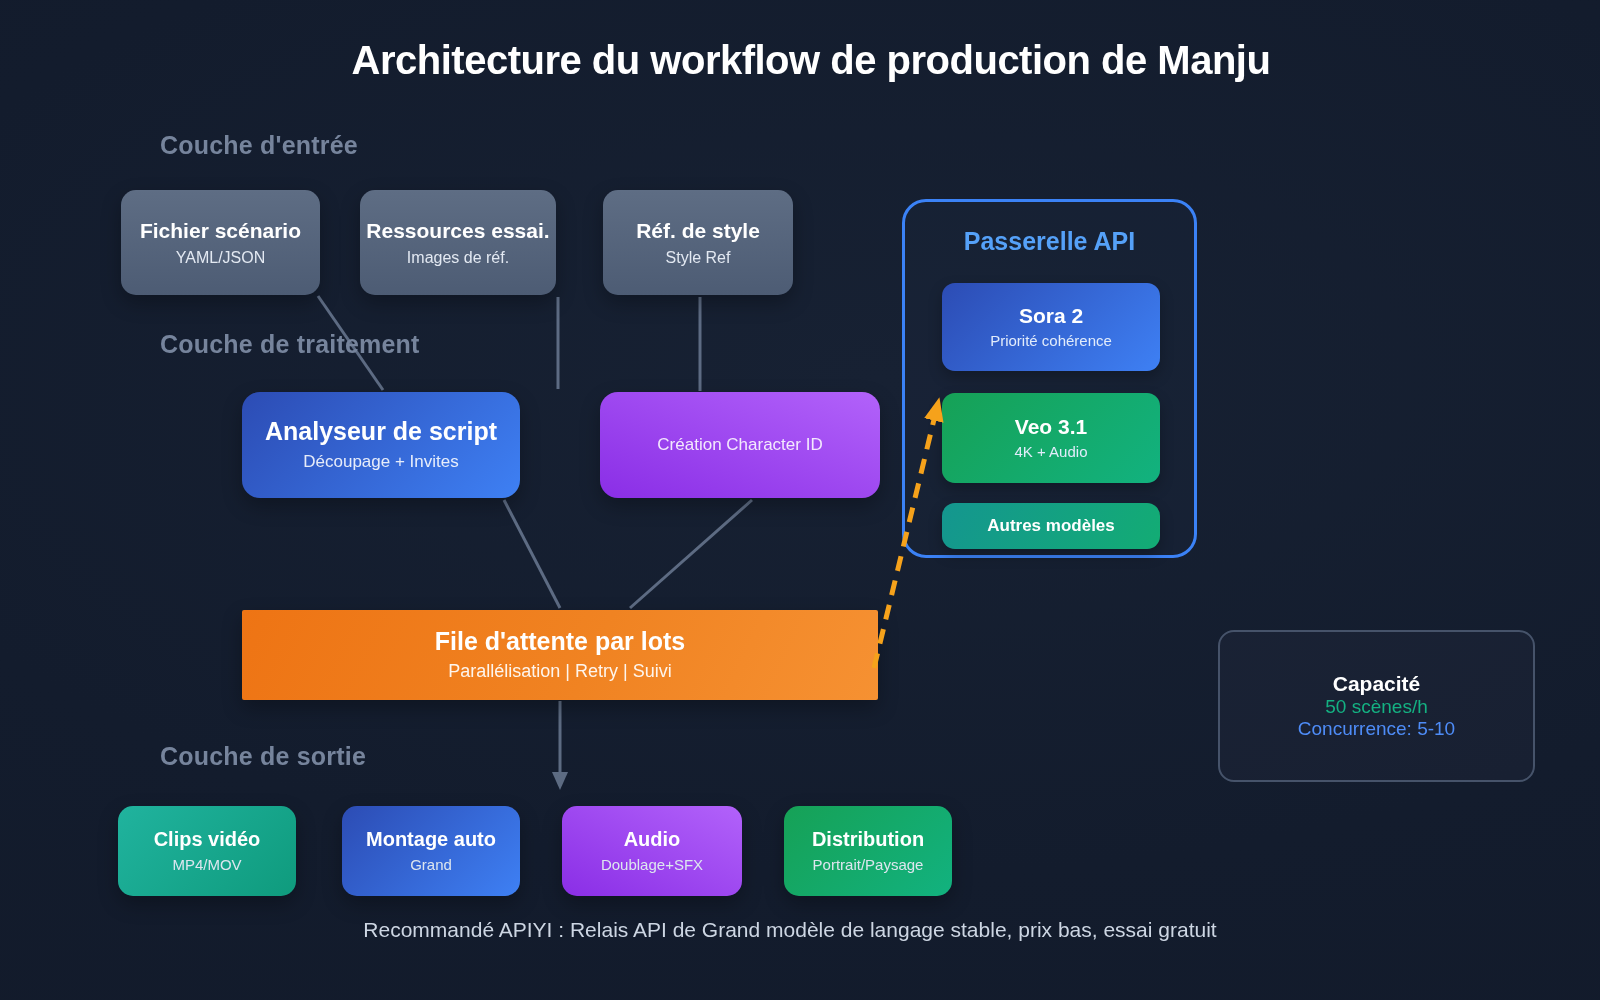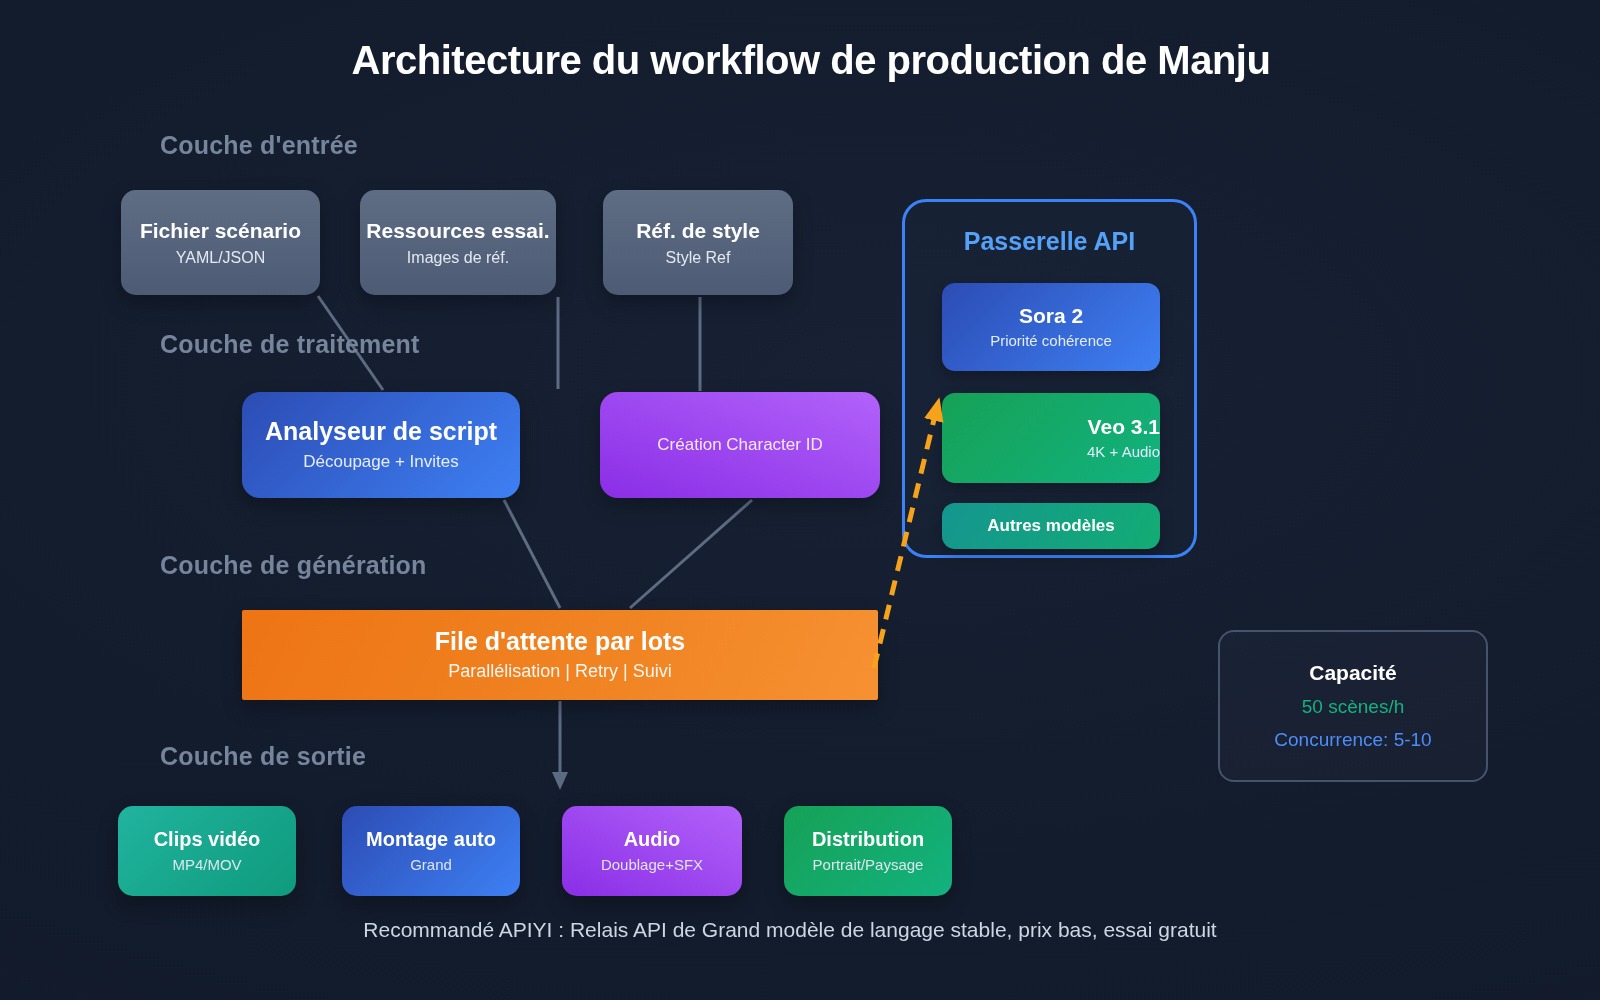--- a/index.html
+++ b/index.html
@@ -62,30 +62,30 @@
     border:3px solid #3b82f6;border-radius:24px;background:rgba(27,41,64,0.25);
     box-sizing:border-box;
   }
   .gateway-title{
     position:absolute;left:0;top:25px;width:100%;text-align:center;
     color:#55a1f8;font-size:25px;font-weight:700;
   }
   .gw-node{position:absolute;left:37px;width:218px;border-radius:13px;display:flex;flex-direction:column;
     align-items:center;justify-content:center;gap:6px;text-align:center;box-shadow:0 6px 14px rgba(0,0,0,0.25);}
   .gw-sora  {top:81px;height:88px;}
-  .gw-veo   {top:191px;height:90px;align-items:flex-end;}
+  .gw-veo   {top:191px;height:90px;}
   .gw-autres{top:301px;height:46px;}
   .gw-node .node-title{font-size:21px;}
   .gw-node .node-sub{font-size:15px;color:#e2ecfb;}
   .gw-autres .node-title{font-size:17px;font-weight:600;}
   
   .capacity{
-    position:absolute;left:1218px;top:630px;width:270px;height:152px;z-index:2;box-sizing:border-box;
+    position:absolute;left:1218px;top:630px;width:317px;height:152px;z-index:2;box-sizing:border-box;
     border:2px solid #46536a;border-radius:16px;background:rgba(141,163,191,0.04);
-    display:flex;flex-direction:column;align-items:center;justify-content:center;gap:11px;text-align:center;
+    display:flex;flex-direction:column;align-items:center;justify-content:center;text-align:center;
   }
   .capacity-title{color:#ffffff;font-size:21px;font-weight:700;}
   .capacity-rate{color:#14b182;font-size:19px;}
   .capacity-conc{color:#4e8cf7;font-size:19px;}
   
   .footer-note{
     position:absolute;left:0;top:918px;width:1580px;text-align:center;z-index:2;
     color:#cdd6e3;font-size:21px;
   }
 </style>
@@ -107,21 +107,20 @@
       <line x1="504" y1="500" x2="560" y2="608"></line>
       <line x1="752" y1="500" x2="630" y2="608"></line>
       <line x1="560" y1="701" x2="560" y2="786" marker-end="url(#arrowGray)"></line>
     </g>
   </svg>
 
   <h1 class="title">Architecture du workflow de production de Manju</h1>
 
   <div class="layer-label ll-input">Couche d'entrée</div>
   <div class="layer-label ll-processing">Couche de traitement</div>
-  <div class="layer-label ll-generation">Couche de génération</div>
   <div class="layer-label ll-output">Couche de sortie</div>
 
   <div class="node g-gray n-scenario">
     <div class="node-title">Fichier scénario</div>
     <div class="node-sub">YAML/JSON</div>
   </div>
   <div class="node g-gray n-assets">
     <div class="node-title">Ressources essai.</div>
     <div class="node-sub">Images de réf.</div>
   </div>

